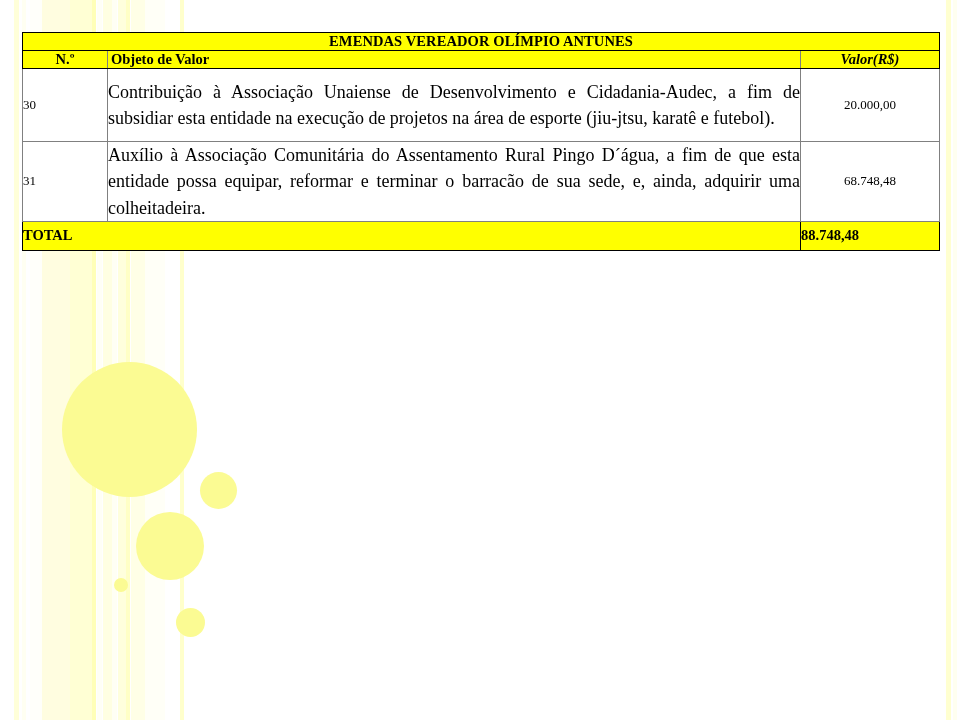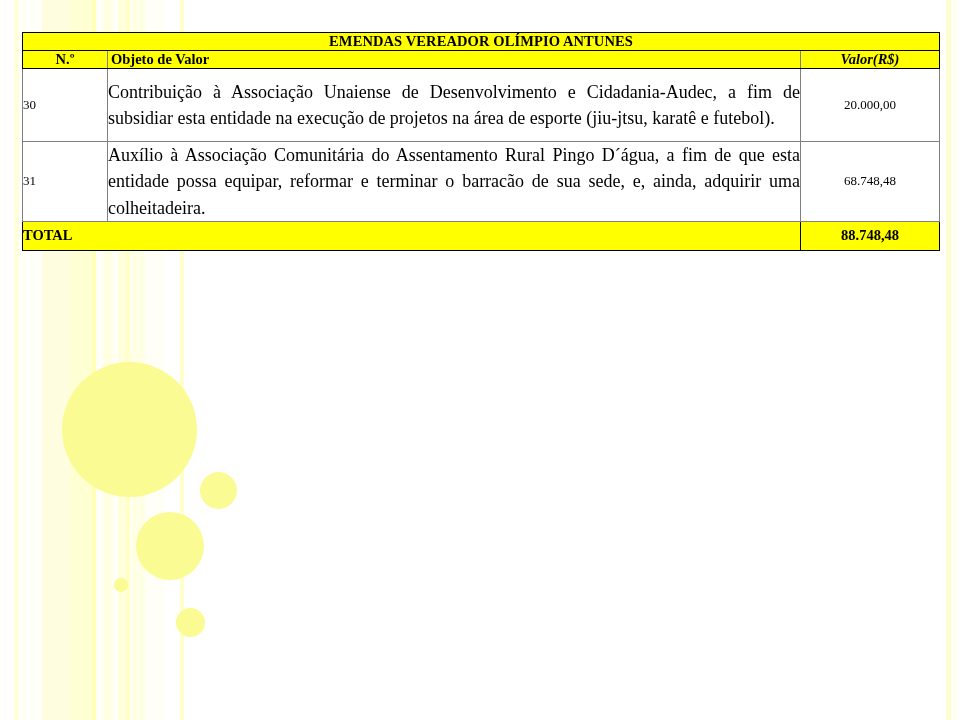--- a/index.html
+++ b/index.html
@@ -120,21 +120,20 @@
   }
   .total-label {
     text-align: left;
     padding-left: 0px;
     border-left: 1px solid #000000 !important;
     border-right: none !important;
     margin-top: 25px;
   }
   .total-spacer { border-left: none !important; border-right: none !important; }
   .total-value {
-    text-align: center;
     border-left: 1px solid #000000 !important;
     border-right: 1px solid #000000 !important;
   }
 </style>
 </head>
 <body>
 
 <div id="slide-bg">
 
   <div class="stripe" style="left:14px;  width:5px;  background:#ffffd9;"></div>

